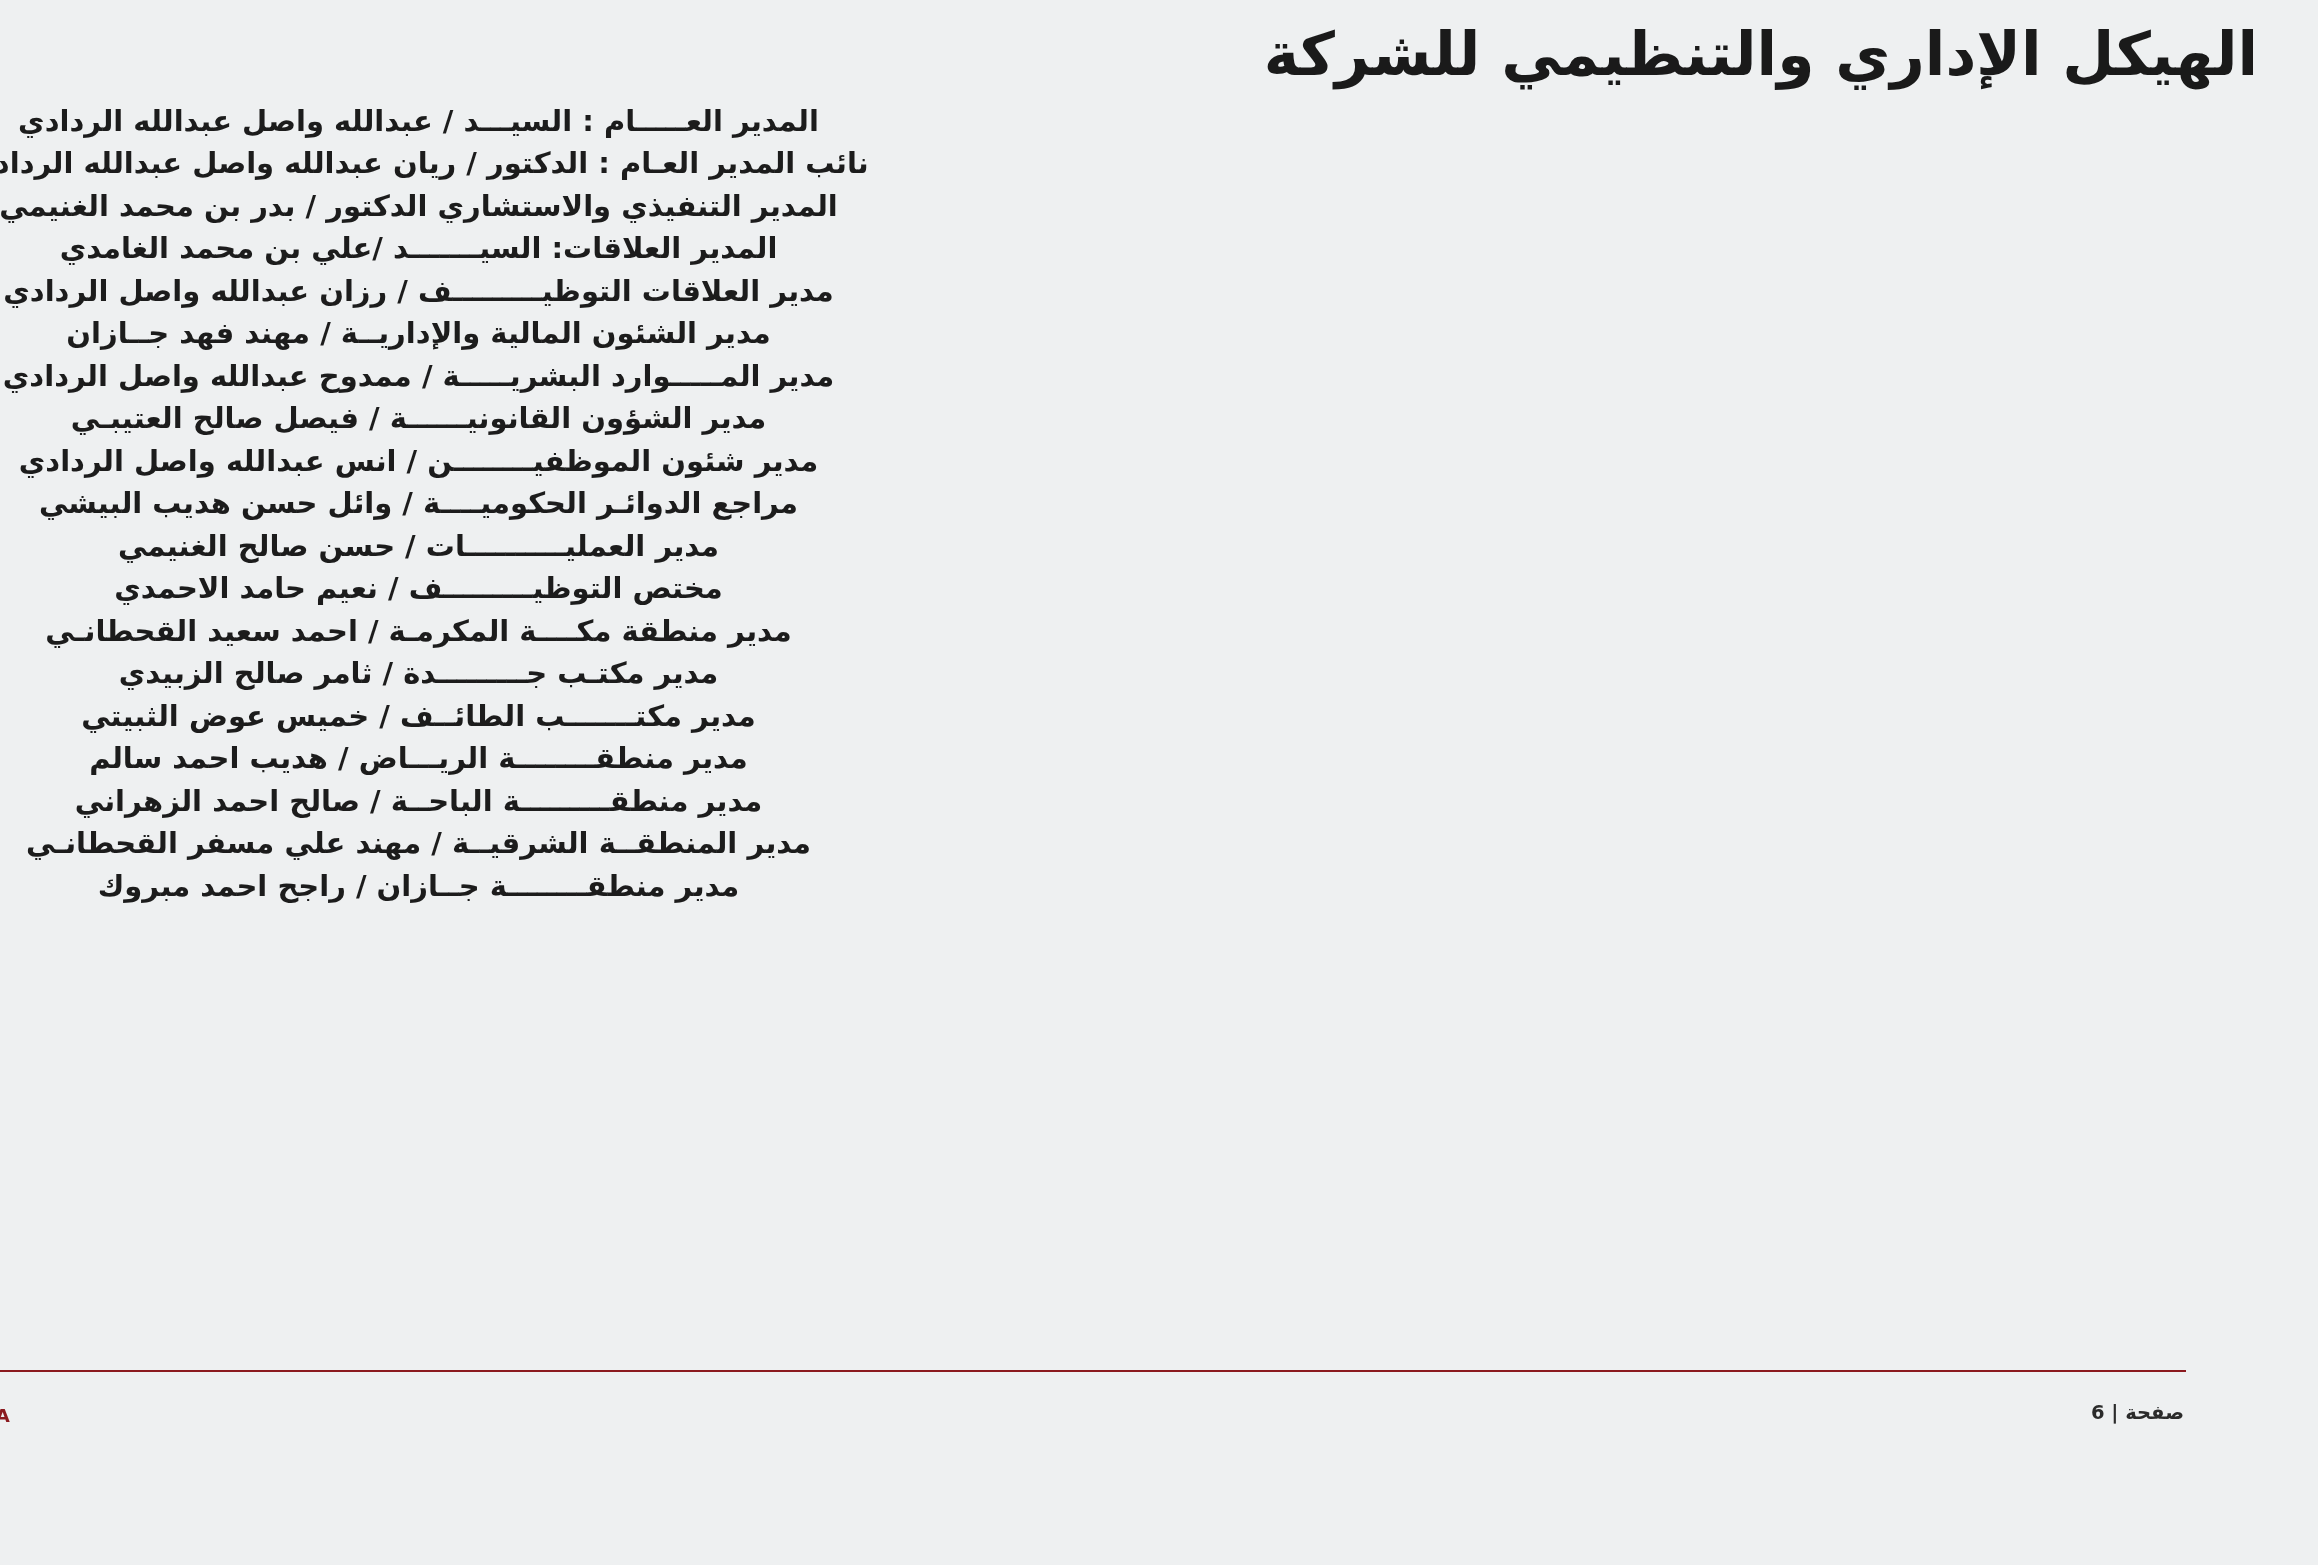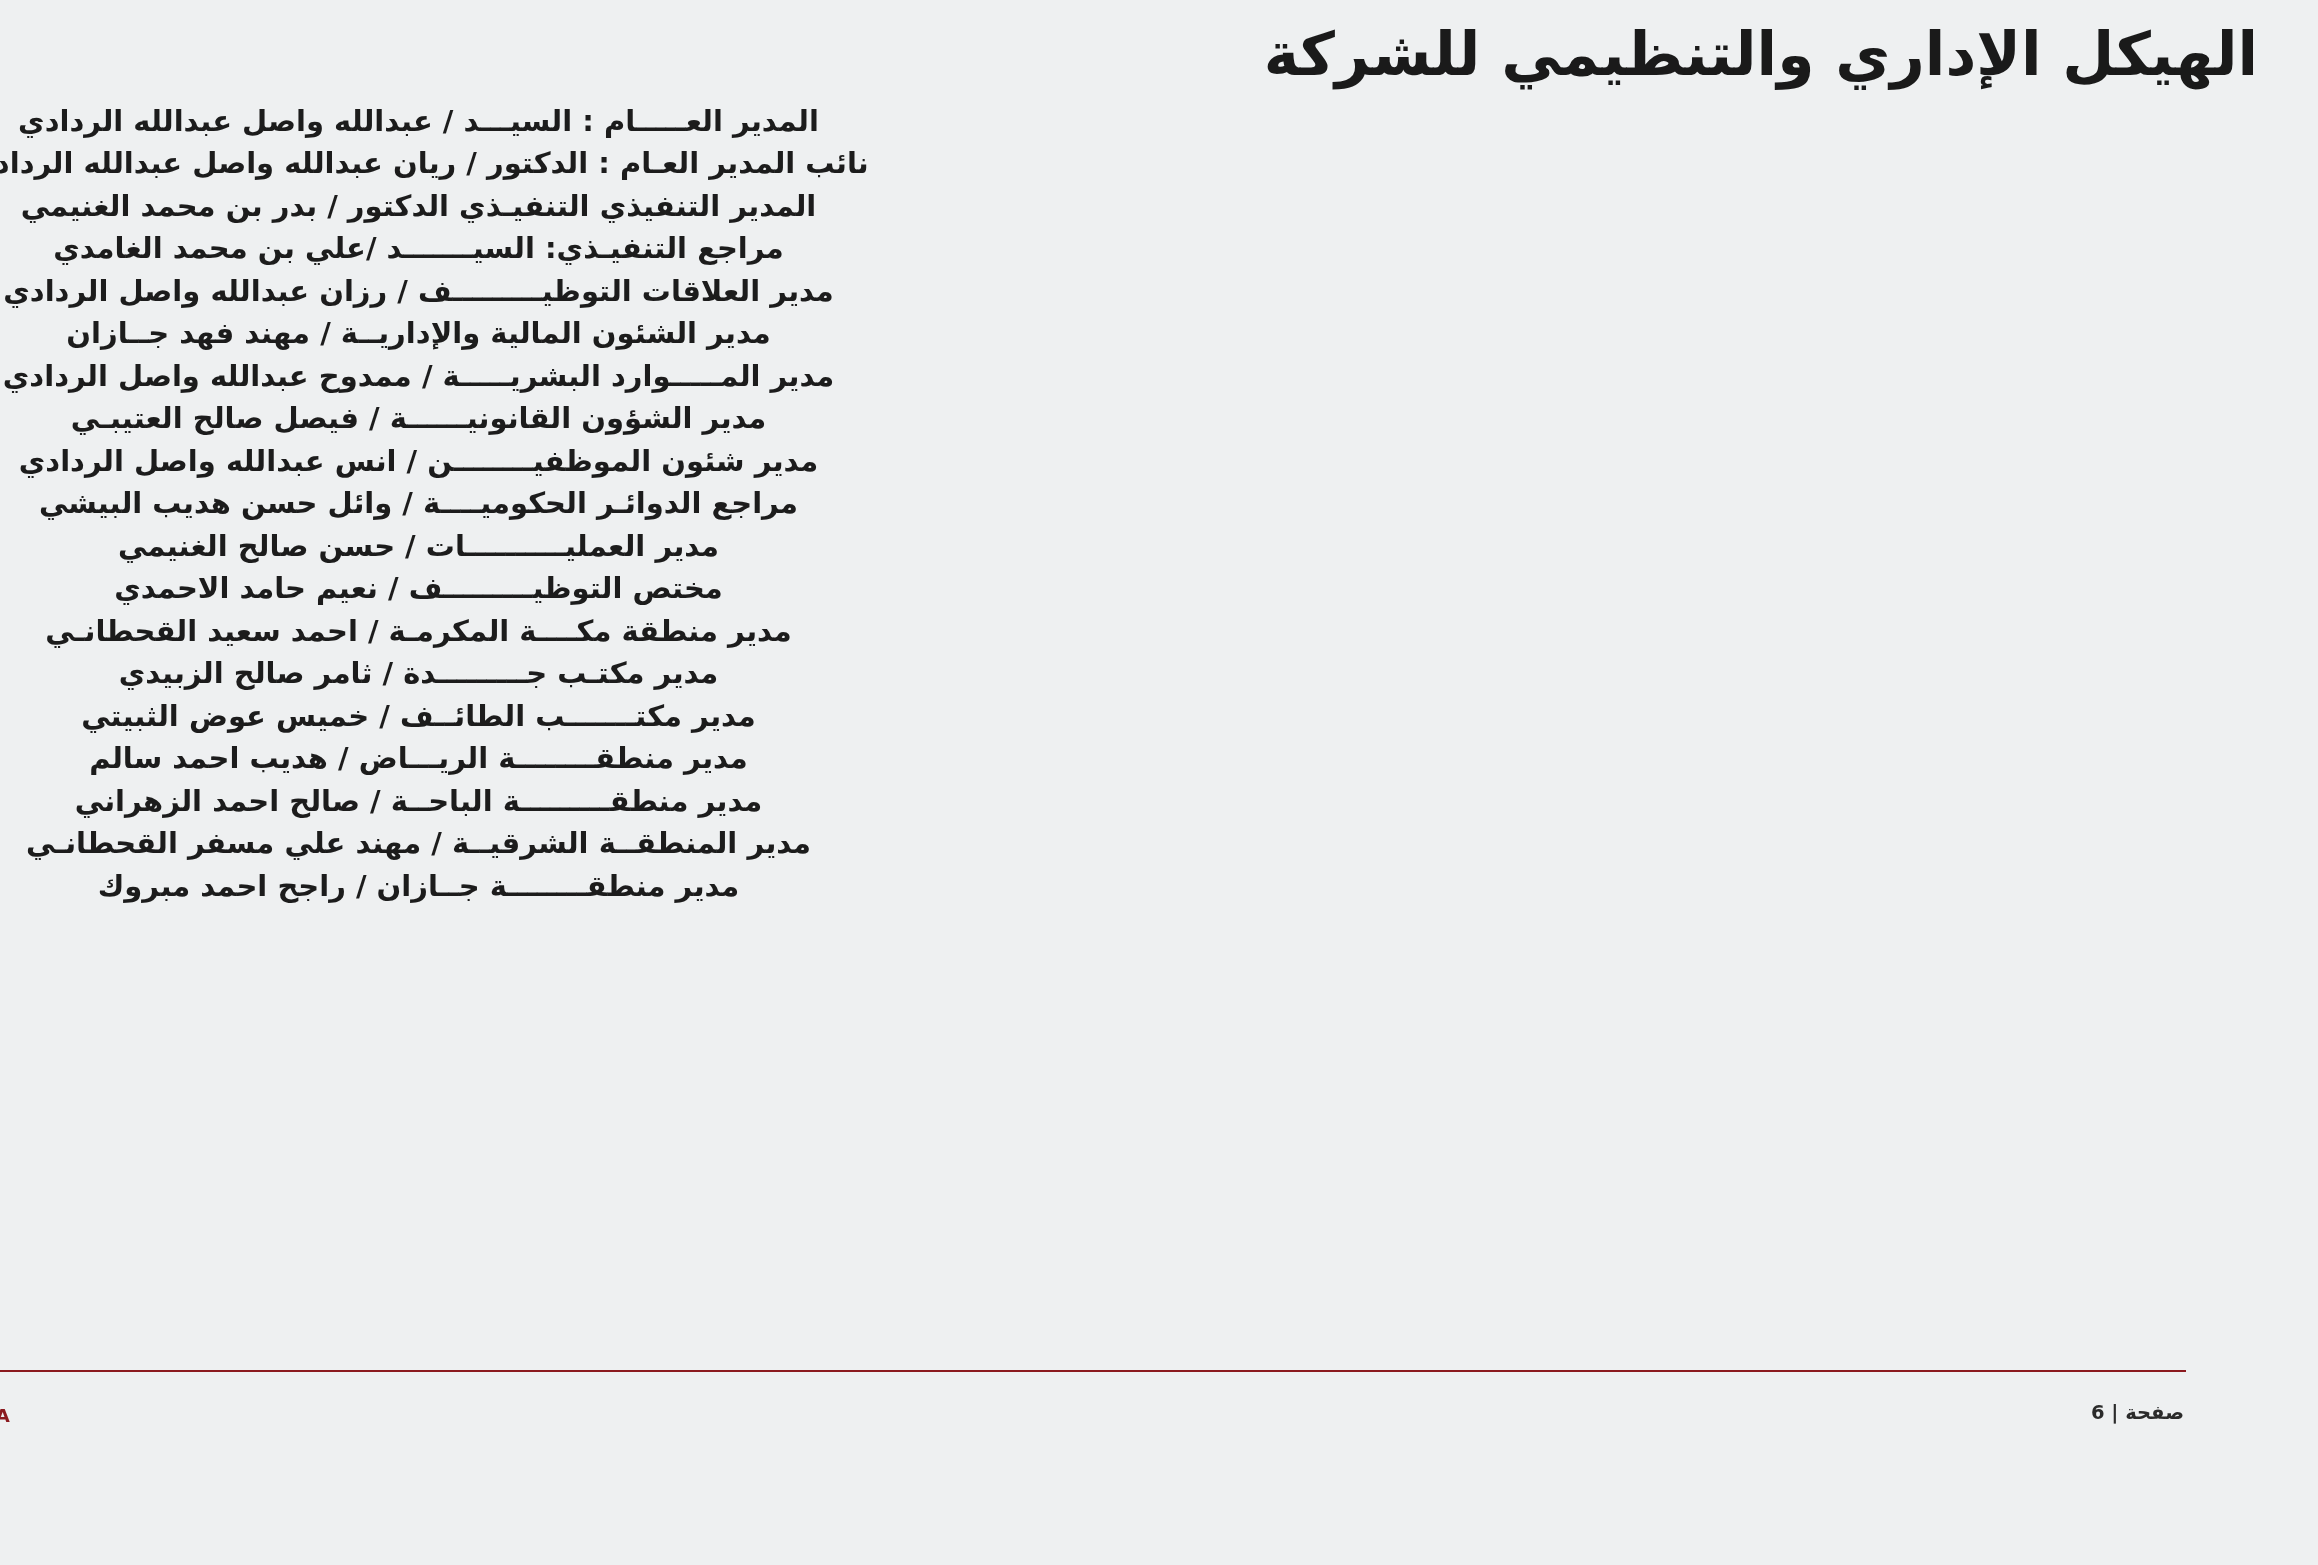--- a/index.html
+++ b/index.html
@@ -83,22 +83,22 @@
 </head>
 <body>
 
 <div class="page">
 
   <div class="doc-title">الهيكل الإداري والتنظيمي للشركة</div>
 
   <div class="roster">
     <div class="roster-row"><span class="rtxt">المدير العـــــام : السيـــد / عبدالله واصل عبدالله الردادي</span></div>
     <div class="roster-row"><span class="rtxt">نائب المدير العـام : الدكتور / ريان عبدالله واصل عبدالله الردادي</span></div>
-    <div class="roster-row"><span class="rtxt">المدير التنفيذي التنفيـذي الدكتور / بدر بن محمد الغنيمي</span></div>
-    <div class="roster-row"><span class="rtxt">مراجع التنفيـذي: السيـــــــد /علي بن محمد الغامدي</span></div>
+    <div class="roster-row"><span class="rtxt">المدير التنفيذي والاستشاري الدكتور / بدر بن محمد الغنيمي</span></div>
+    <div class="roster-row"><span class="rtxt">المدير العلاقات: السيـــــــد /علي بن محمد الغامدي</span></div>
     <div class="roster-row"><span class="rtxt">مدير العلاقات التوظيـــــــــف / رزان عبدالله واصل الردادي</span></div>
     <div class="roster-row"><span class="rtxt">مدير الشئون المالية والإداريــة / مهند فهد جــازان</span></div>
     <div class="roster-row"><span class="rtxt">مدير المـــــوارد البشريـــــة / ممدوح عبدالله واصل الردادي</span></div>
     <div class="roster-row"><span class="rtxt">مدير الشؤون القانونيــــــة   / فيصل صالح العتيبـي</span></div>
     <div class="roster-row"><span class="rtxt">مدير شئون الموظفيــــــــن / انس عبدالله واصل الردادي</span></div>
     <div class="roster-row"><span class="rtxt">مراجع الدوائـر الحكوميــــة / وائل حسن هديب البيشي</span></div>
     <div class="roster-row"><span class="rtxt">مدير العمليــــــــــات / حسن صالح الغنيمي</span></div>
     <div class="roster-row"><span class="rtxt">مختص التوظيـــــــــف  / نعيم حامد الاحمدي</span></div>
     <div class="roster-row"><span class="rtxt">مدير منطقة مكــــة المكرمـة   / احمد سعيد القحطانـي</span></div>
     <div class="roster-row"><span class="rtxt">مدير مكتـب جـــــــــدة  / ثامر صالح الزبيدي</span></div>

